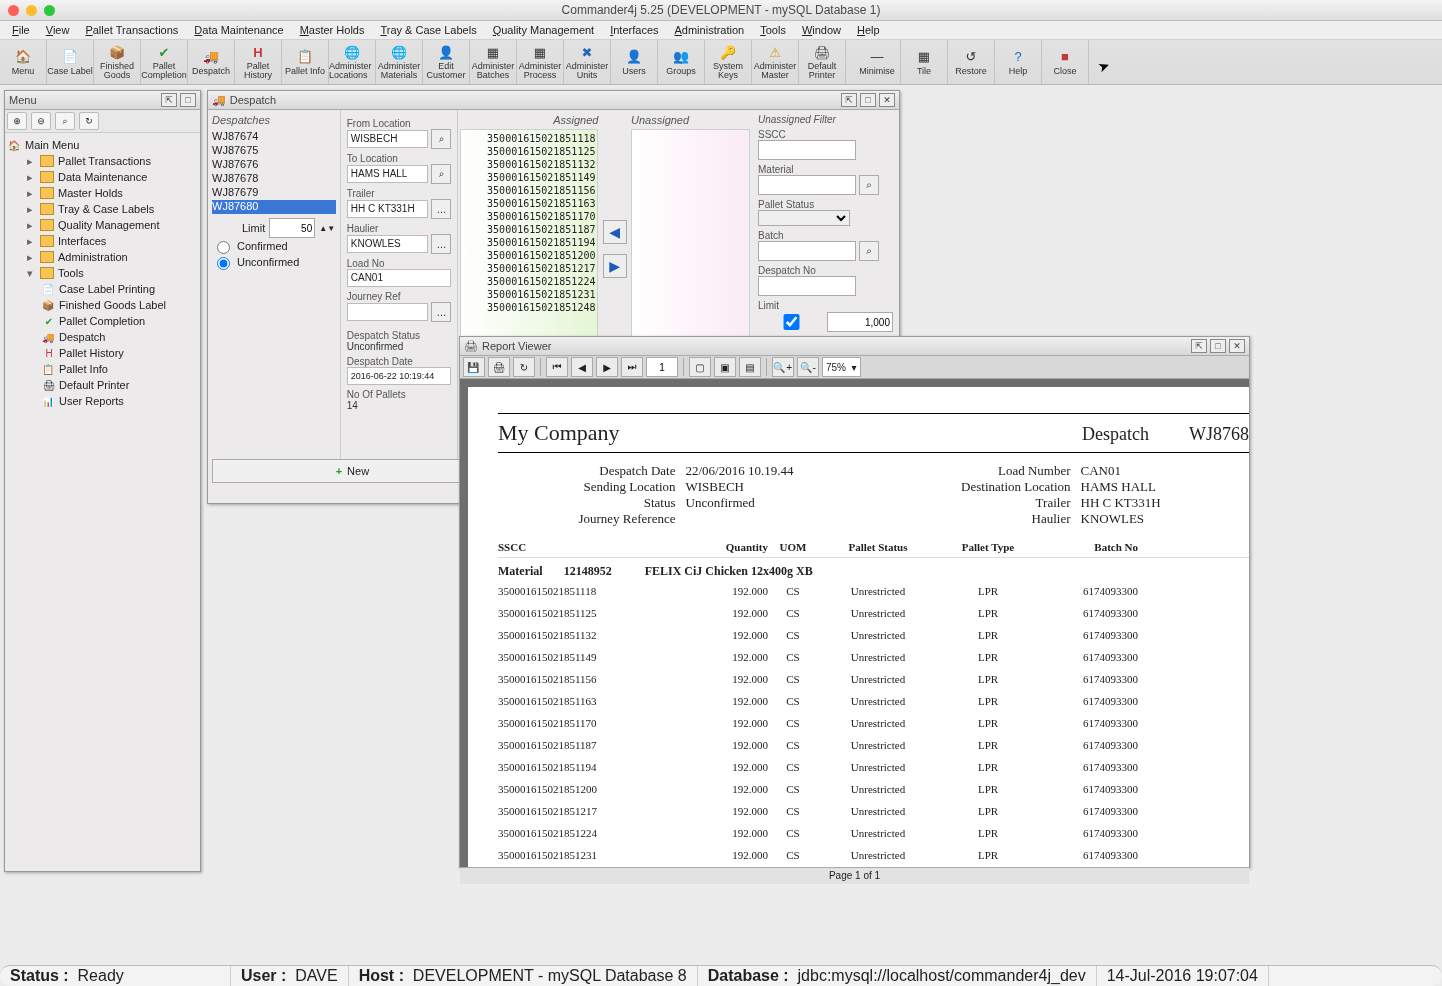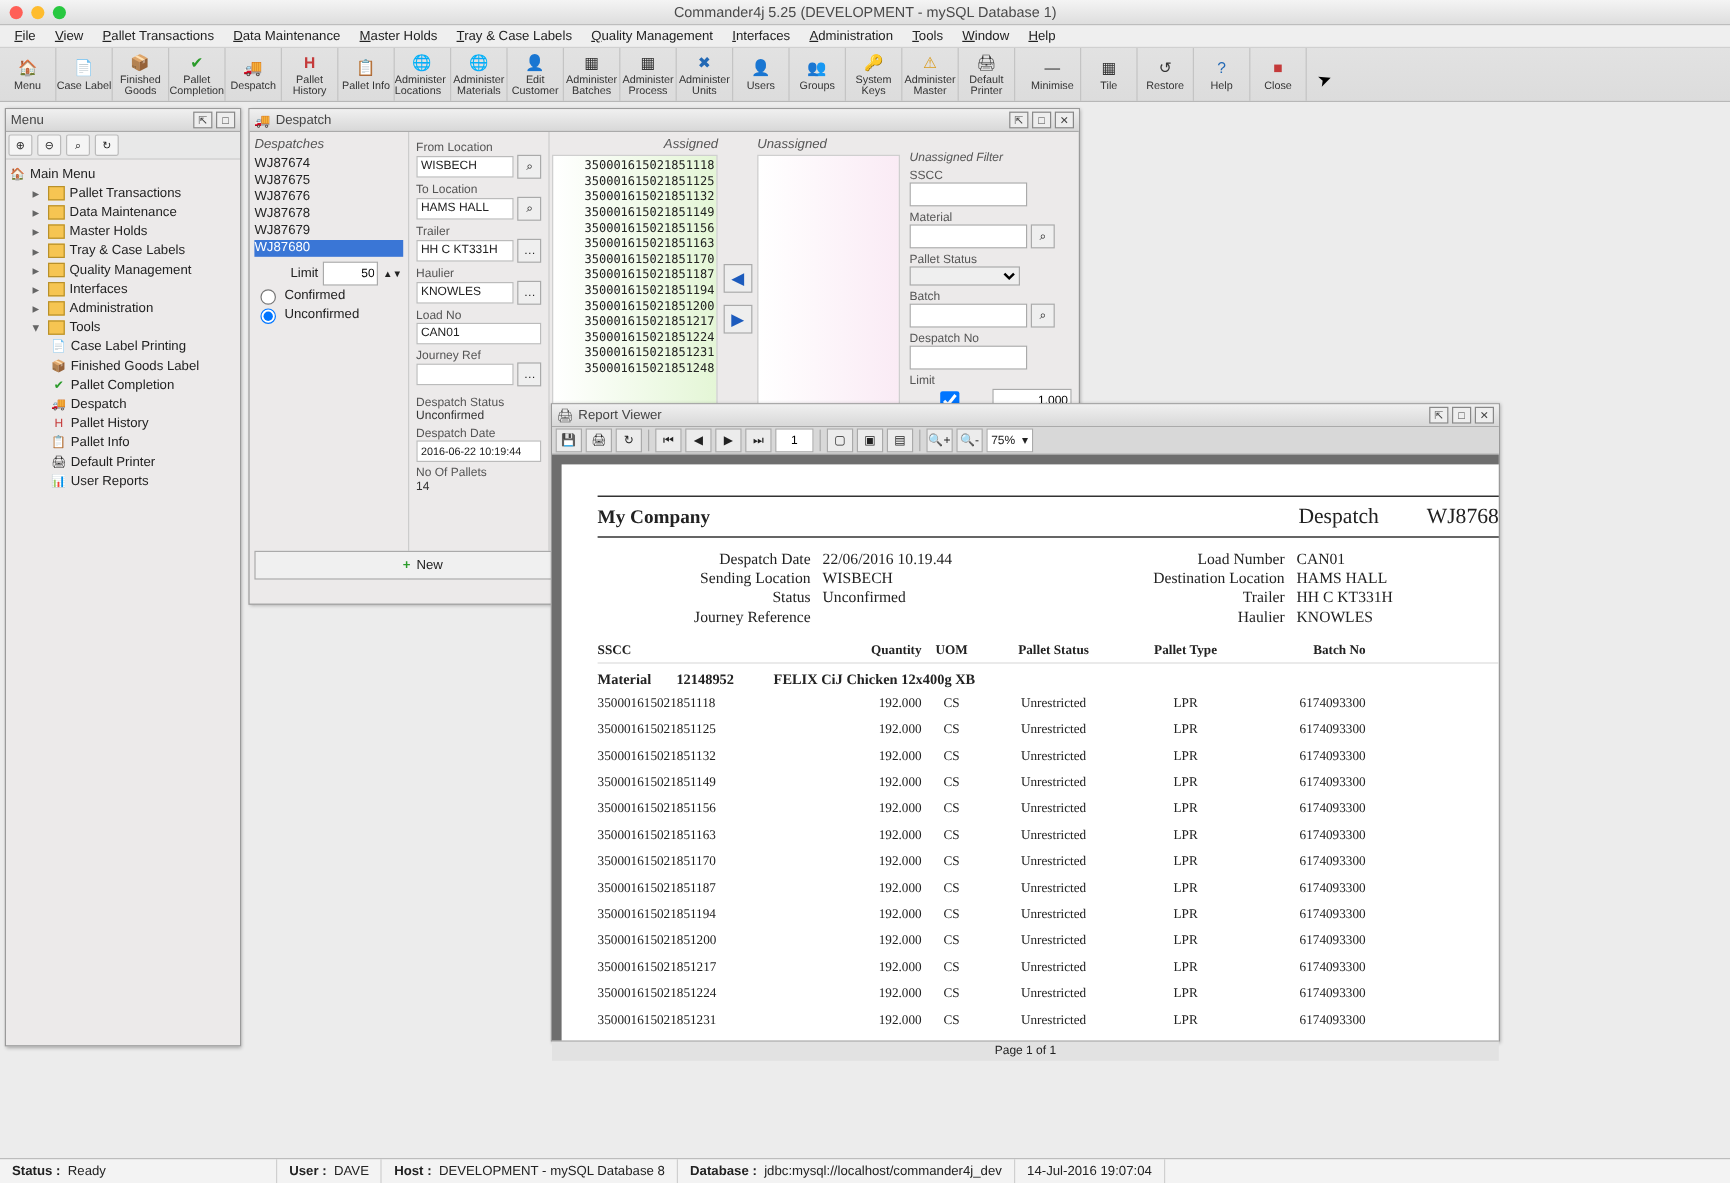--- a/index.html
+++ b/index.html
@@ -47,51 +47,51 @@
 .fldval{border:1px solid #bbb;background:#fff;height:16px;line-height:16px;padding:0 3px;flex:1;overflow:hidden;}
 .fldbtn{width:18px;height:18px;border:1px solid #aaa;background:#efefef;font-size:10px;display:flex;align-items:center;justify-content:center;}
 .assigned-col{width:145px;padding:4px 2px;text-align:right;}
 .assigned-col .hdr{color:#555;font-style:italic;margin-bottom:3px;}
 .ssccbox{background:linear-gradient(90deg,#fff,#e4f6d6);border:1px solid #cfcfcf;height:260px;overflow:hidden;font-family:Consolas,monospace;font-size:10px;line-height:13px;padding:2px;}
 .movers{width:30px;display:flex;flex-direction:column;align-items:center;gap:10px;padding-top:110px;}
 .mvbtn{width:22px;height:22px;border:1px solid #aaa;background:#eee;display:flex;align-items:center;justify-content:center;color:#1c5bbd;font-size:14px;}
 .unassigned-col{width:125px;padding:4px 2px;}
 .unassigned-col .hdr{color:#555;font-style:italic;margin-bottom:3px;}
 .unbox{background:linear-gradient(90deg,#fff,#faebf5);border:1px solid #cfcfcf;height:260px;}
-.filter-col{width:135px;padding:16px 6px;font-size:10px;}
+.filter-col{width:135px;padding:4px 6px;font-size:10px;}
 .filter-col .hdr{color:#555;font-style:italic;margin-bottom:3px;}
 .filter-col input,.filter-col select{width:92px;height:16px;border:1px solid #aaa;font-size:10px;}
 .filter-row{display:flex;gap:3px;align-items:center;margin-bottom:2px;}
 .desp-foot{position:absolute;left:4px;bottom:20px;right:4px;display:flex;gap:4px;}
 .btn{flex:1;height:22px;border:1px solid #aaa;background:#f0f0f0;display:flex;align-items:center;justify-content:center;gap:5px;font-size:11px;}
 .radio-row{display:flex;align-items:center;gap:4px;height:16px;}
 .limitbox{display:flex;align-items:center;gap:4px;margin-top:4px;padding-left:30px;}
 .limitbox input{width:40px;height:16px;border:1px solid #aaa;text-align:right;font-size:10px;}
 
 .rptwin{left:459px;top:336px;width:789px;height:530px;}
 .rpt-toolbar{height:22px;background:#d8d8d8;border-bottom:1px solid #a8a8a8;display:flex;align-items:center;gap:3px;padding:0 3px;}
 .rpt-btn{width:20px;height:18px;border:1px solid #aaa;background:#ececec;font-size:10px;display:flex;align-items:center;justify-content:center;}
 .sepv{width:1px;height:18px;background:#aaa;margin:0 2px;}
 .zoom-sel{border:1px solid #aaa;background:#fff;height:18px;font-size:10px;padding:0 3px;display:flex;align-items:center;}
 .rpt-view{background:#6e6e6e;height:472px;overflow:hidden;padding:8px;position:relative;}
 .page{background:#fff;width:760px;margin:0 auto;padding:20px 30px;font-family:Georgia,serif;font-size:12px;min-height:620px;}
 .rpt-status{height:16px;background:#e2e2e2;border-top:1px solid #aaa;text-align:center;font-size:10px;line-height:16px;}
-.page h1{font-size:16px;font-weight:bold;margin:0;}
+.page h1{font-size:22px;font-weight:normal;margin:0;}
 .page hr{border:none;border-top:1px solid #000;}
 .hdr-grid{display:flex;gap:30px;margin:10px 0;}
 .hdr-grid .col{flex:1;font-size:13px;}
 .hdr-grid .col div{display:flex;}
 .hdr-grid .lbl{flex:1;text-align:right;padding-right:10px;}
 .hdr-grid .val{flex:1;}
 .tbl-hdr{display:flex;font-weight:bold;font-size:11px;border-bottom:1px solid #ddd;padding:4px 0;}
 .tbl-row{display:flex;font-size:11px;padding:2px 0;height:18px;}
 .c-sscc{width:200px;}.c-qty{width:70px;text-align:right;}.c-uom{width:50px;text-align:center;}.c-stat{width:120px;text-align:center;}.c-type{width:100px;text-align:center;}.c-batch{width:100px;text-align:right;}
 .mat-row{font-size:12px;font-weight:bold;padding:6px 0 4px;}
 
-.statusbar{position:absolute;left:0;right:0;bottom:0;height:20px;background:#f3f3f3;border-top:1px solid #bcbcbc;display:flex;align-items:center;font-size:11px;}
+.statusbar{position:absolute;left:0;right:0;bottom:0;height:20px;background:#f3f3f3;border-top:1px solid #bcbcbc;display:flex;align-items:center;font-size:16px;border-radius:10px;}
 .statusbar .cell{padding:0 10px;border-right:1px solid #cfcfcf;height:100%;display:flex;align-items:center;}
 .cursor{position:absolute;left:1098px;top:58px;font-size:14px;color:#000;transform:rotate(-20deg);}
 </style>
 </head>
 <body>
 
 <div class="desktop">
 
  <div class="titlebar">
   <div class="traffic">

